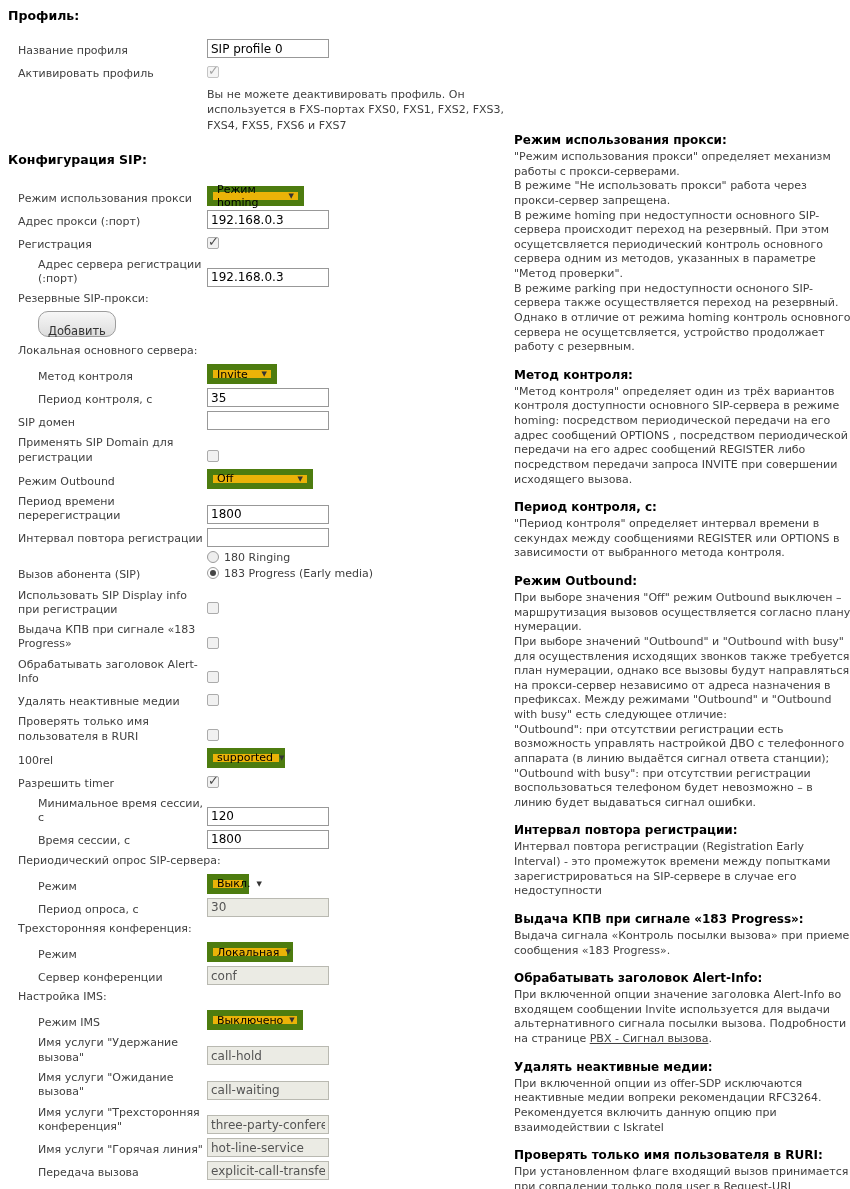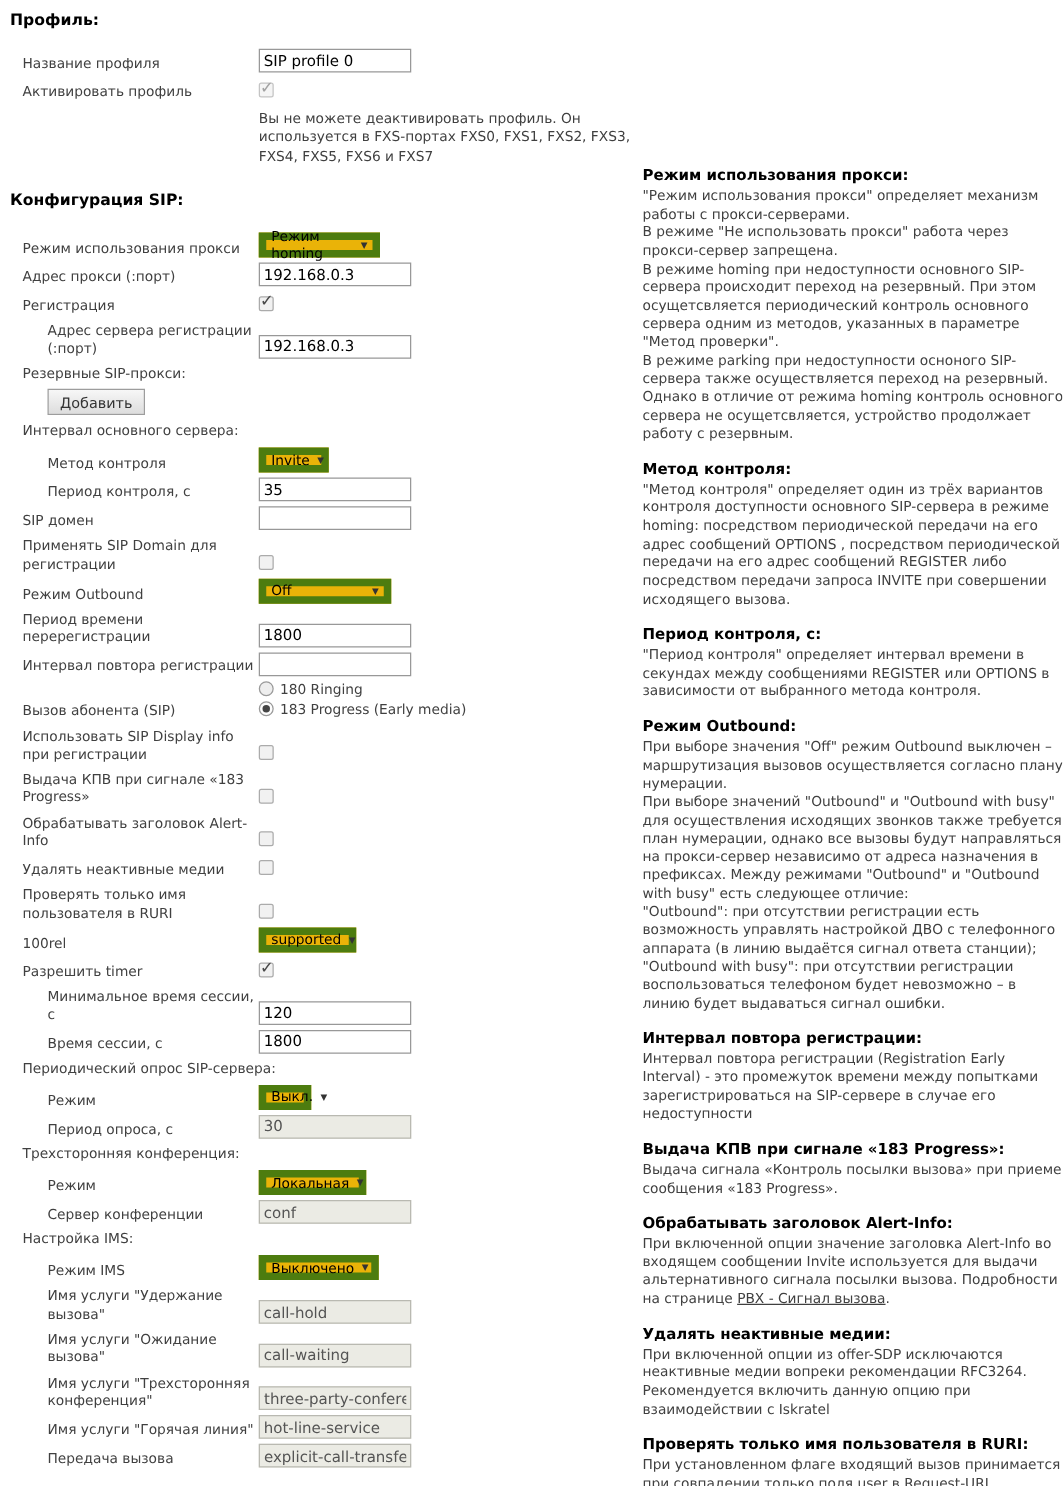--- a/index.html
+++ b/index.html
@@ -20,36 +20,36 @@
     width:122px; height:19px; border:1px solid #989898; background:#fff; color:#000;
     font-family:"DejaVu Sans",sans-serif; font-size:12px; padding:1px 3px;
   }
   input.txt.dis { background:#ebebe4; color:#545454; border-color:#b9b9b1; }
   .sel {
     display:inline-flex; justify-content:space-between; align-items:center;
     border:6px solid #4d7c0f; background:#eab308; height:20px; padding:0 4px;
     color:#000; cursor:default; font-size:11px;
   }
   .sel .car { font-size:7px; color:#333; margin-left:6px; }
-  .w95{width:97px}.w64{width:56px}.w104{width:106px}.w74{width:78px}.w58{width:42px}.w82{width:86px}.w92{width:96px}
+  .w95{width:97px}.w64{width:70px}.w104{width:106px}.w74{width:78px}.w58{width:42px}.w82{width:86px}.w92{width:96px}
   .cb { display:inline-block; width:12px; height:12px; border:1px solid #ababab; border-radius:2px;
         background:#f1f1f1; position:relative; margin-top:4px; cursor:default; }
   .cb.on::after { content:"✓"; position:absolute; left:0px; top:-4px; font-size:13px; font-weight:bold; color:#4a4a4a; }
   .cb.dis { background:#f5f5f5; border-color:#c4c4c4; }
   .cb.on.dis::after { color:#a3a3a3; }
   .radio { display:flex; align-items:center; margin-bottom:3px; }
   .rb { flex:0 0 12px; width:12px; height:12px; border:1px solid #9a9a9a; border-radius:50%;
         background:#fdfdfd; margin-right:5px; position:relative; cursor:default; }
   .rb.on::after { content:""; position:absolute; left:2px; top:2px; width:6px; height:6px; border-radius:50%; background:#454545; }
   .rb.dim { background:#eee; }
   .note { max-width:352px; line-height:1.4; margin:2px 0 16px 0; }
   .btn {
     font-family:"DejaVu Sans",sans-serif; font-size:11.5px; color:#333;
-    background:linear-gradient(#f7f7f7,#dddddd); border:1px solid #9d9d9d; border-radius:0;
-    padding:2px 9px; cursor:pointer; height:21px;
+    background:linear-gradient(#f7f7f7,#dddddd); border:1px solid #9d9d9d; border-radius:10px;
+    padding:12px 9px; cursor:pointer; height:21px;
   }
   .addbtn-row { margin:2px 0 6px 30px; }
   .help { position:absolute; left:514px; top:133px; width:337px; }
   .hblock { margin-bottom:13px; }
   .hblock h3 { font-size:12px; font-weight:bold; color:#000; margin:0 0 3px 0; }
   .hblock p { margin:0; line-height:1.33; white-space:pre-wrap; font-size:11px; color:#404040; }
   .hblock a.hlink { color:#404040; text-decoration:underline; cursor:pointer; }
 </style>
 </head>
 <body>
@@ -96,21 +96,21 @@
   </div>
 
   <div class="row">
     <div class="lbl ind2">Адрес сервера регистрации (:порт)</div>
     <div class="fld"><input class="txt" value="192.168.0.3" style=""></div>
   </div>
 
   <div class="grp">Резервные SIP-прокси:</div>
   <div class="addbtn-row"><button class="btn">Добавить</button></div>
 
-  <div class="grp">Интервал основного сервера:</div>
+  <div class="grp">Локальная основного сервера:</div>
 
   <div class="row">
     <div class="lbl ind2">Метод контроля</div>
     <div class="fld"><span class="sel w64">
           <span>Invite</span>
           <span class="car">▼</span>
         </span></div>
   </div>
 
   <div class="row">

